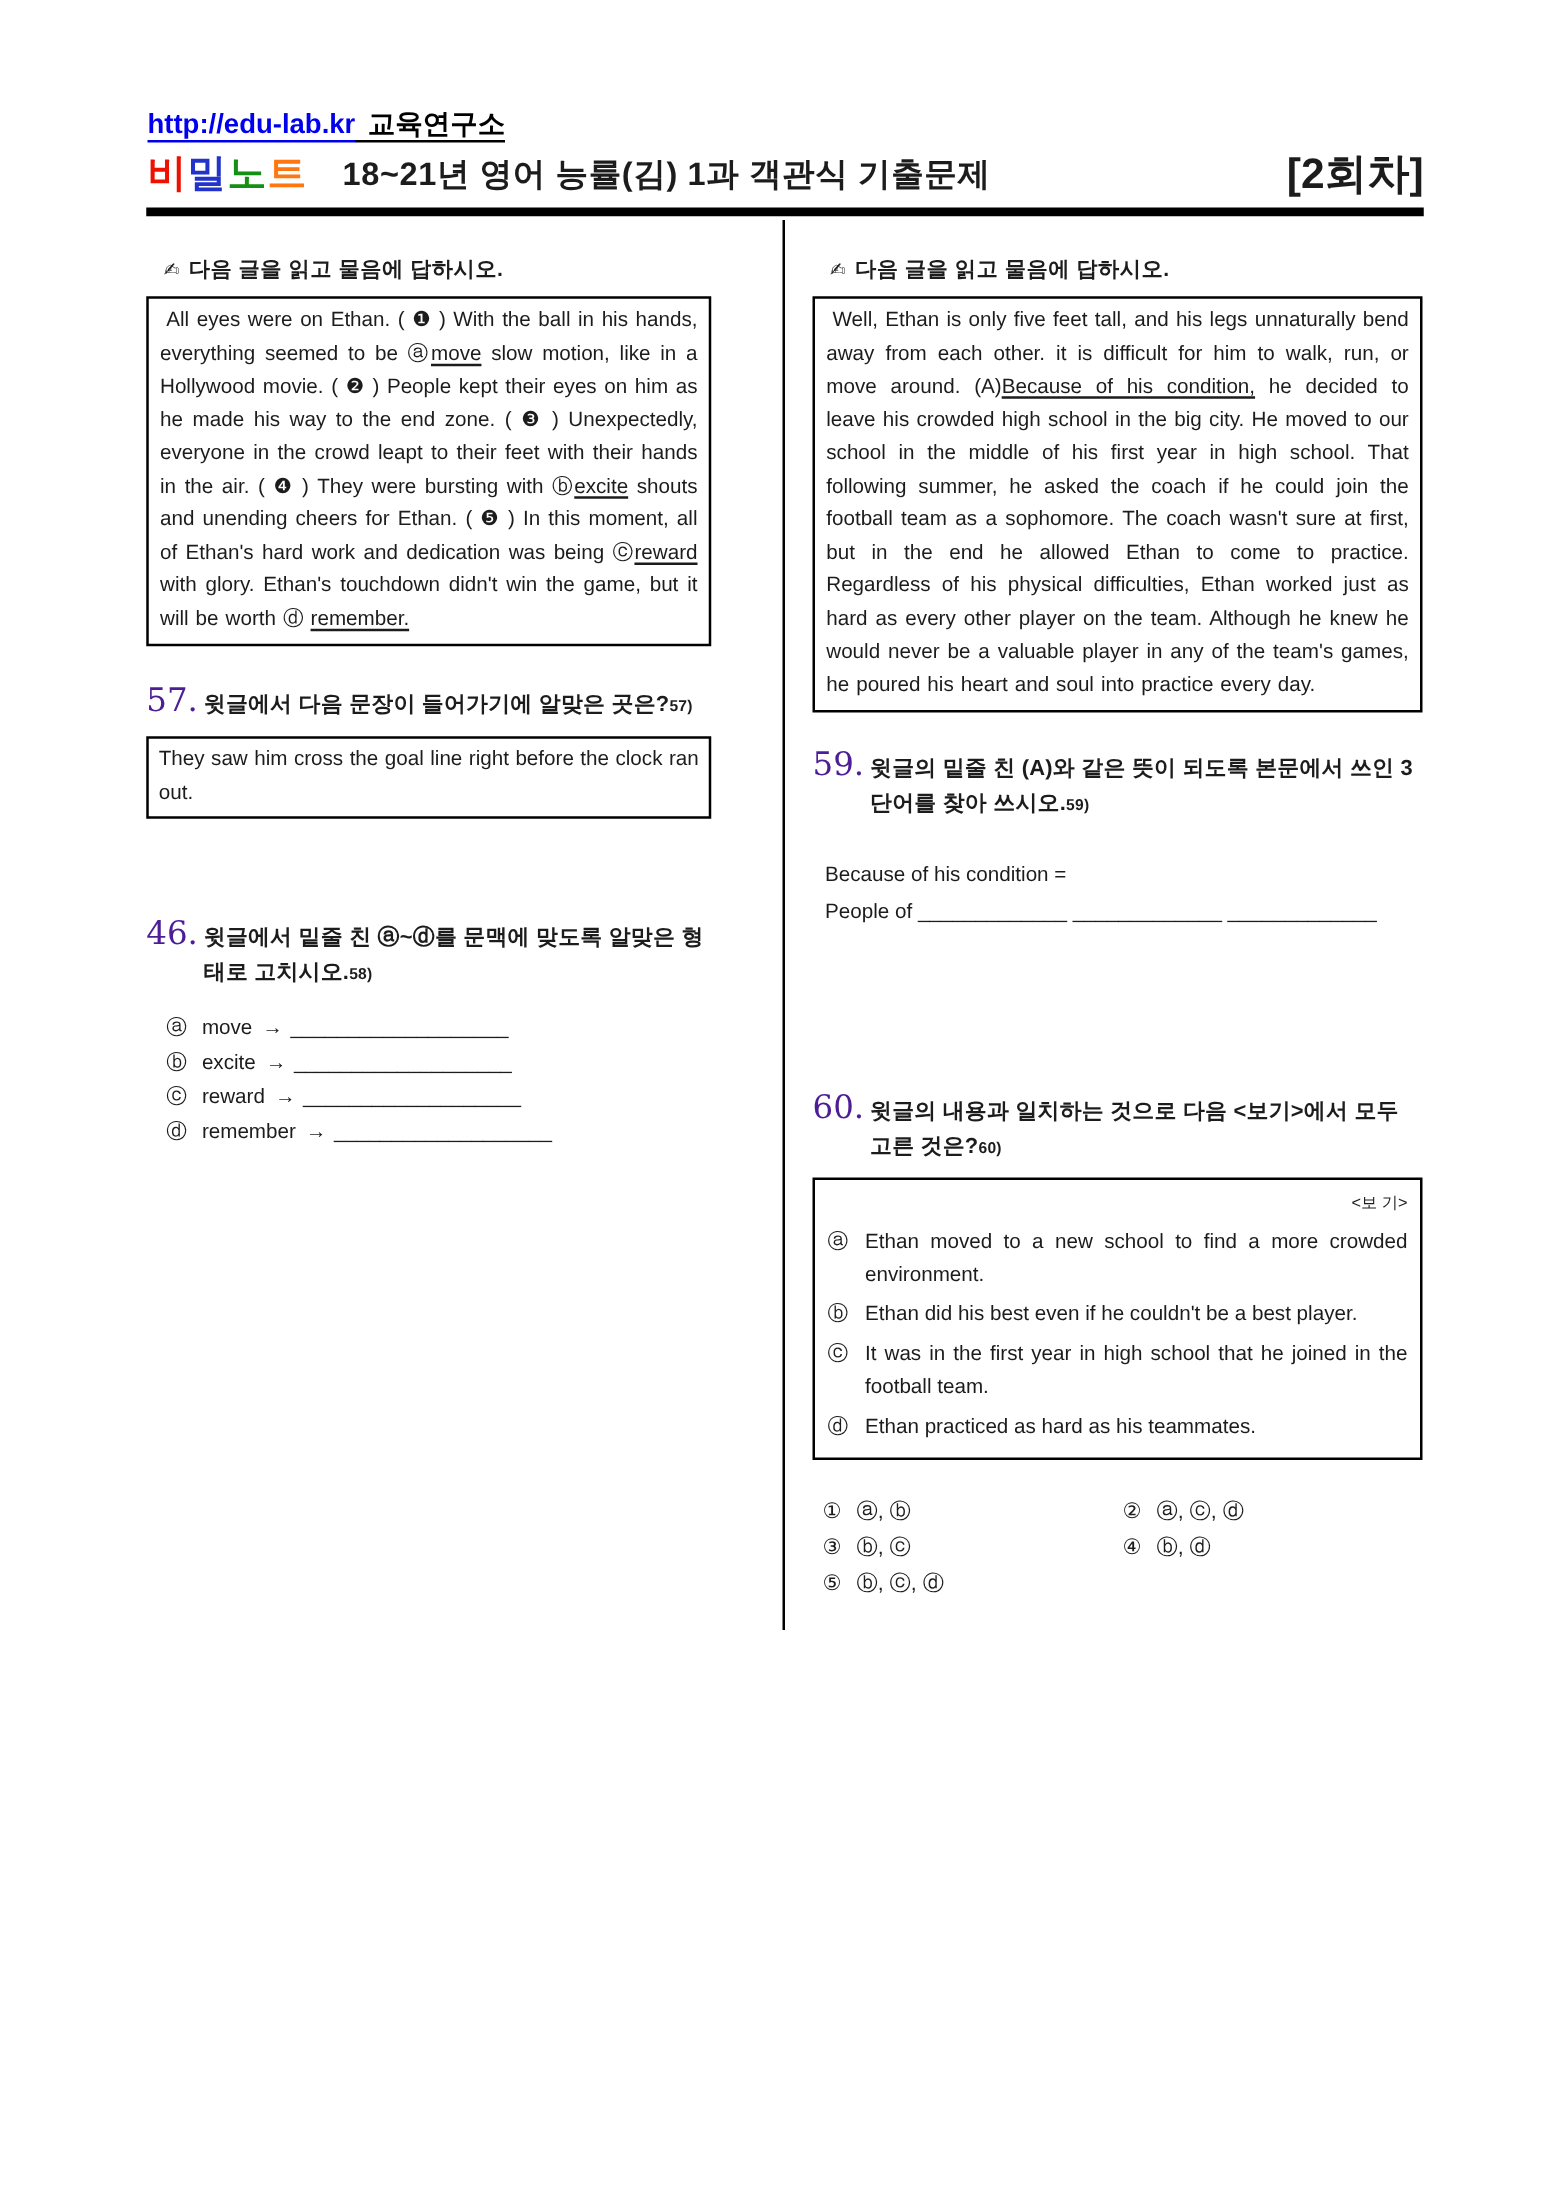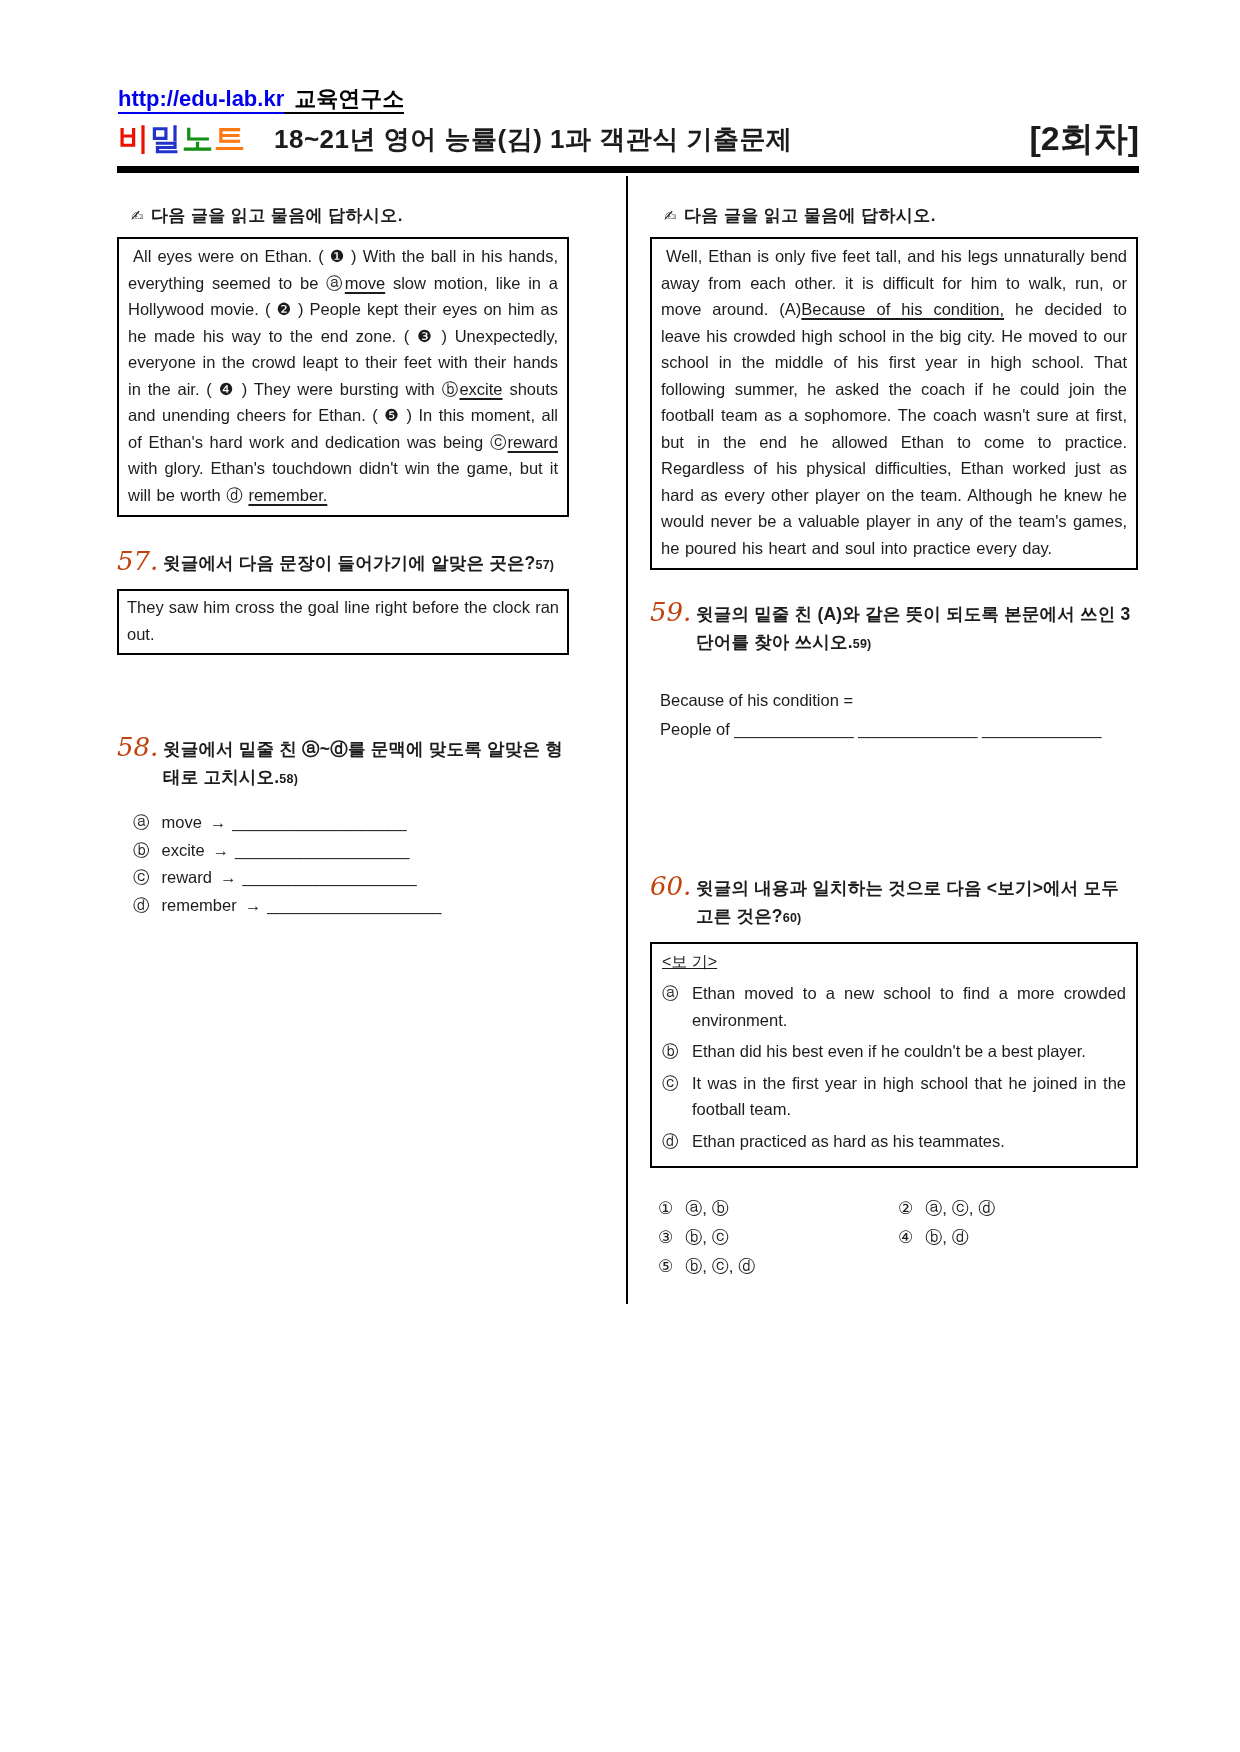--- a/index.html
+++ b/index.html
@@ -36,36 +36,36 @@
   .pbox .u, .sbox .u {
     text-decoration:underline; text-decoration-thickness:1.5px; text-underline-offset:3px;
   }
   
   .question { display:flex; }
   .q57 { margin-top:30px; }
   .q58 { margin-top:78px; }
   .q59 { margin-top:28px; }
   .q60 { margin-top:128px;justify-content:space-between; }
   .qnum {
-    font-family:"DejaVu Serif","Liberation Serif",serif; font-style:italic;
-    font-size:26px; flex:0 0 46px; line-height:1.15; color:#c2410c;
+    font-family:"DejaVu Serif","Liberation Serif",serif; 
+    font-size:26px; flex:0 0 46px; line-height:1.15; color:#4c1d95;
   }
   .qtext { font-size:17.5px; font-weight:bold; line-height:28px; word-break:break-all; letter-spacing:0.2px; padding-top:2px; }
   .fn { font-size:12.5px; font-weight:bold; }
   
   .sbox { border:2px solid #000; margin-top:10px; padding:3px 8px 5px; font-size:16.5px; line-height:27px; text-align:justify; }
   
   .q58items { list-style:none; margin:16px 0 0 16px; font-size:16.5px; line-height:27.5px; }
   .q58items .marker { margin-right:12px; }
   .q58items .arrow { margin:0 6px 0 8px; }
   
   .anslines { margin:28px 0 0 10px; font-size:16.5px; line-height:29px; }
   
   .bogi { border:2px solid #000; margin-top:10px; padding:5px 10px 12px; }
-  .bogi-title { text-align:left; font-size:16px; line-height:26px; margin-bottom:4px;text-decoration:underline; }
+  .bogi-title { text-align:right; font-size:13px; line-height:26px; margin-bottom:4px; }
   .choice { display:flex; margin-top:5px; font-size:16.5px; line-height:26.5px; }
   .choice .marker { flex:0 0 30px; }
   .choice .text { text-align:justify; }
   
   .options { display:grid; grid-template-columns:240px 1fr; margin:30px 0 0 8px; row-gap:7px; font-size:17px; line-height:22px; }
   .opt .num { margin-right:12px; }
 </style>
 </head>
 <body>
 
@@ -94,21 +94,21 @@
     <div class="pbox"><span>All eyes were on Ethan. ( ❶ ) With the ball in his hands, everything seemed to be ⓐ</span><span class="u">move</span><span> slow motion, like in a Hollywood movie. ( ❷ ) People kept their eyes on him as he made his way to the end zone. ( ❸ ) Unexpectedly, everyone in the crowd leapt to their feet with their hands in the air. ( ❹ ) They were bursting with ⓑ</span><span class="u">excite</span><span> shouts and unending cheers for Ethan. ( ❺ ) In this moment, all of Ethan's hard work and dedication was being ⓒ</span><span class="u">reward</span><span> with glory. Ethan's touchdown didn't win the game, but it will be worth ⓓ </span><span class="u">remember.</span></div>
 
     <div class="question q57">
       <span class="qnum">57.</span>
       <span class="qtext"><span>윗글에서 다음 문장이 들어가기에 알맞은 곳은?</span><span class="fn">57)</span></span>
     </div>
 
     <div class="sbox">They saw him cross the goal line right before the clock ran out.</div>
 
     <div class="question q58">
-      <span class="qnum">58.</span>
+      <span class="qnum">46.</span>
       <span class="qtext"><span>윗글에서 밑줄 친 ⓐ~ⓓ를 문맥에 맞도록 알맞은 형태로 고치시오.</span><span class="fn">58)</span></span>
     </div>
 
     <ul class="q58items">
       <li><span class="marker">ⓐ</span><span>move</span><span class="arrow">→</span><span class="blank">___________________</span></li>
       <li><span class="marker">ⓑ</span><span>excite</span><span class="arrow">→</span><span class="blank">___________________</span></li>
       <li><span class="marker">ⓒ</span><span>reward</span><span class="arrow">→</span><span class="blank">___________________</span></li>
       <li><span class="marker">ⓓ</span><span>remember</span><span class="arrow">→</span><span class="blank">___________________</span></li>
     </ul>
   </div>

